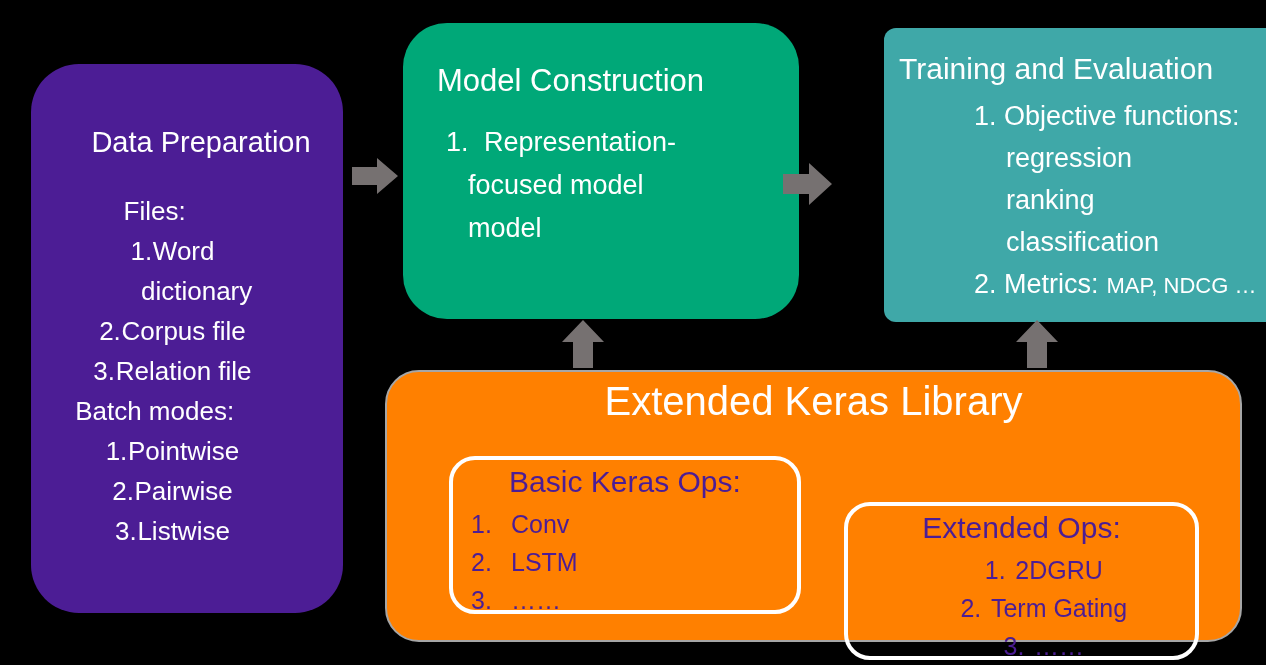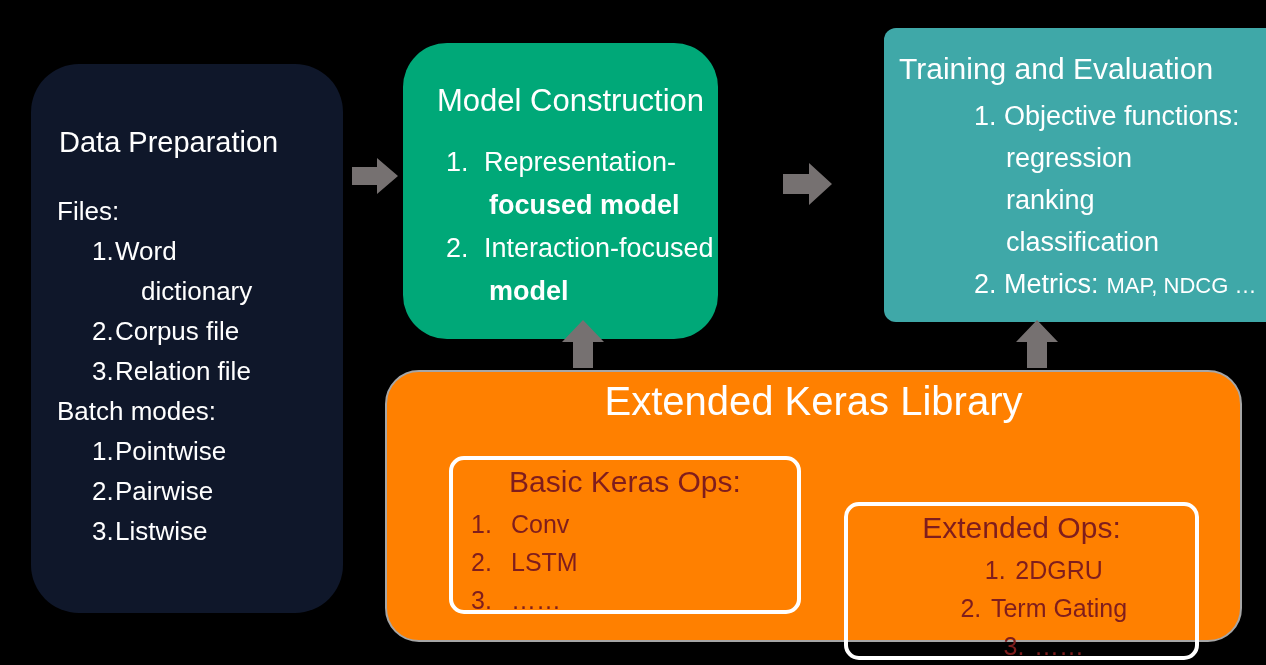--- a/index.html
+++ b/index.html
@@ -13,79 +13,78 @@
   .num{display:inline-block;}
 
   
   #box-data{left:31px;top:64px;width:312px;height:549px;border-radius:48px;}
   #box-data .title{font-size:29px;margin:62px 0 0 28px;}
   #box-data .body{position:absolute;left:26px;top:127px;font-size:26px;line-height:40px;}
   #box-data .num{width:23px;margin-left:35px;}
   #box-data .wrap{padding-left:84px;}
 
   
-  #box-model{left:403px;top:23px;width:315px;height:296px;border-radius:44px;margin-top:20px;}
+  #box-model{left:403px;top:23px;width:396px;height:296px;border-radius:44px;}
   #box-model .title{font-size:31px;margin:40px 0 0 34px;}
   #box-model .body{position:absolute;left:0;top:98px;font-size:27px;line-height:43px;}
   #box-model .num{width:38px;margin-left:43px;}
-  #box-model .wrap{padding-left:86px;font-weight:bold;}
+  #box-model .wrap{padding-left:65px;}
 
   
   #box-train{left:884px;top:28px;width:399px;height:294px;border-radius:12px;}
   #box-train .title{font-size:30px;margin:24px 0 0 15px;}
   #box-train .body{position:absolute;left:0;top:67px;font-size:27px;line-height:42px;margin-left:48px;}
   #box-train .num{width:30px;margin-left:42px;}
   #box-train .wrap{padding-left:74px;}
   #box-train .small{font-size:22px;margin-left:8px;}
 
   
   #box-keras{left:385px;top:370px;width:857px;height:272px;border-radius:34px;border:2px solid #A6A6A6;}
   #box-keras .title{font-size:40px;text-align:center;margin-top:7px;}
-  .subbox{position:absolute;box-sizing:border-box;border:4px solid #fff;border-radius:15px;
-          top:84px;height:158px;color:#7f1d1d;}
+  .subbox{position:absolute;box-sizing:border-box;border:4px solid #fff;border-radius:26px;
+          top:84px;height:158px;color:#4c1d95;}
   #subbox-basic{left:62px;width:352px;}
   #subbox-extended{left:457px;width:355px;margin-top:46px;}
   .subbox .subtitle{font-size:30px;text-align:center;margin-top:5px;font-weight:400;}
   .subbox .items{font-size:25px;line-height:38px;margin-top:6px;}
   #subbox-basic .items{padding-left:18px;}
   #subbox-extended .items{padding-left:35px;text-align:center;}
   .subbox .num{width:40px;}
 
   .arrow{position:absolute;}
   #arrow-1{left:352px;top:158px;}
   #arrow-2{left:783px;top:163px;}
   #arrow-3{left:562px;top:320px;}
   #arrow-4{left:1016px;top:320px;}
 </style>
 </head>
 <body>
 
 <div class="canvas" style="background: rgb(0, 0, 0);">
 
-  <section class="box" id="box-data" style="background: #0f172a;">
+  <section class="box" id="box-data" style="background: #4c1d95; text-align: center;">
     <div class="title">Data Preparation</div>
     <div class="body">
       <div class="line">Files:</div>
       <div class="line"><span class="num">1.</span><span>Word</span></div>
       <div class="line wrap">dictionary</div>
       <div class="line"><span class="num">2.</span><span>Corpus file</span></div>
       <div class="line"><span class="num">3.</span><span>Relation file</span></div>
       <div class="line">Batch modes:</div>
       <div class="line"><span class="num">1.</span><span>Pointwise</span></div>
       <div class="line"><span class="num">2.</span><span>Pairwise</span></div>
       <div class="line"><span class="num">3.</span><span>Listwise</span></div>
     </div>
   </section>
 
   <section class="box" id="box-model" style="background: rgb(0, 168, 120);">
     <div class="title">Model Construction</div>
     <div class="body">
       <div class="line"><span class="num">1.</span><span>Representation-</span></div>
       <div class="line wrap">focused model</div>
-      <div class="line"><span class="num">2.</span><span>Interaction-focused</span></div>
       <div class="line wrap">model</div>
     </div>
   </section>
 
   <section class="box" id="box-train" style="background: rgb(63, 168, 168);">
     <div class="title">Training and Evaluation</div>
     <div class="body">
       <div class="line"><span class="num">1.</span><span>Objective functions:</span></div>
       <div class="line wrap">regression</div>
       <div class="line wrap">ranking</div>

